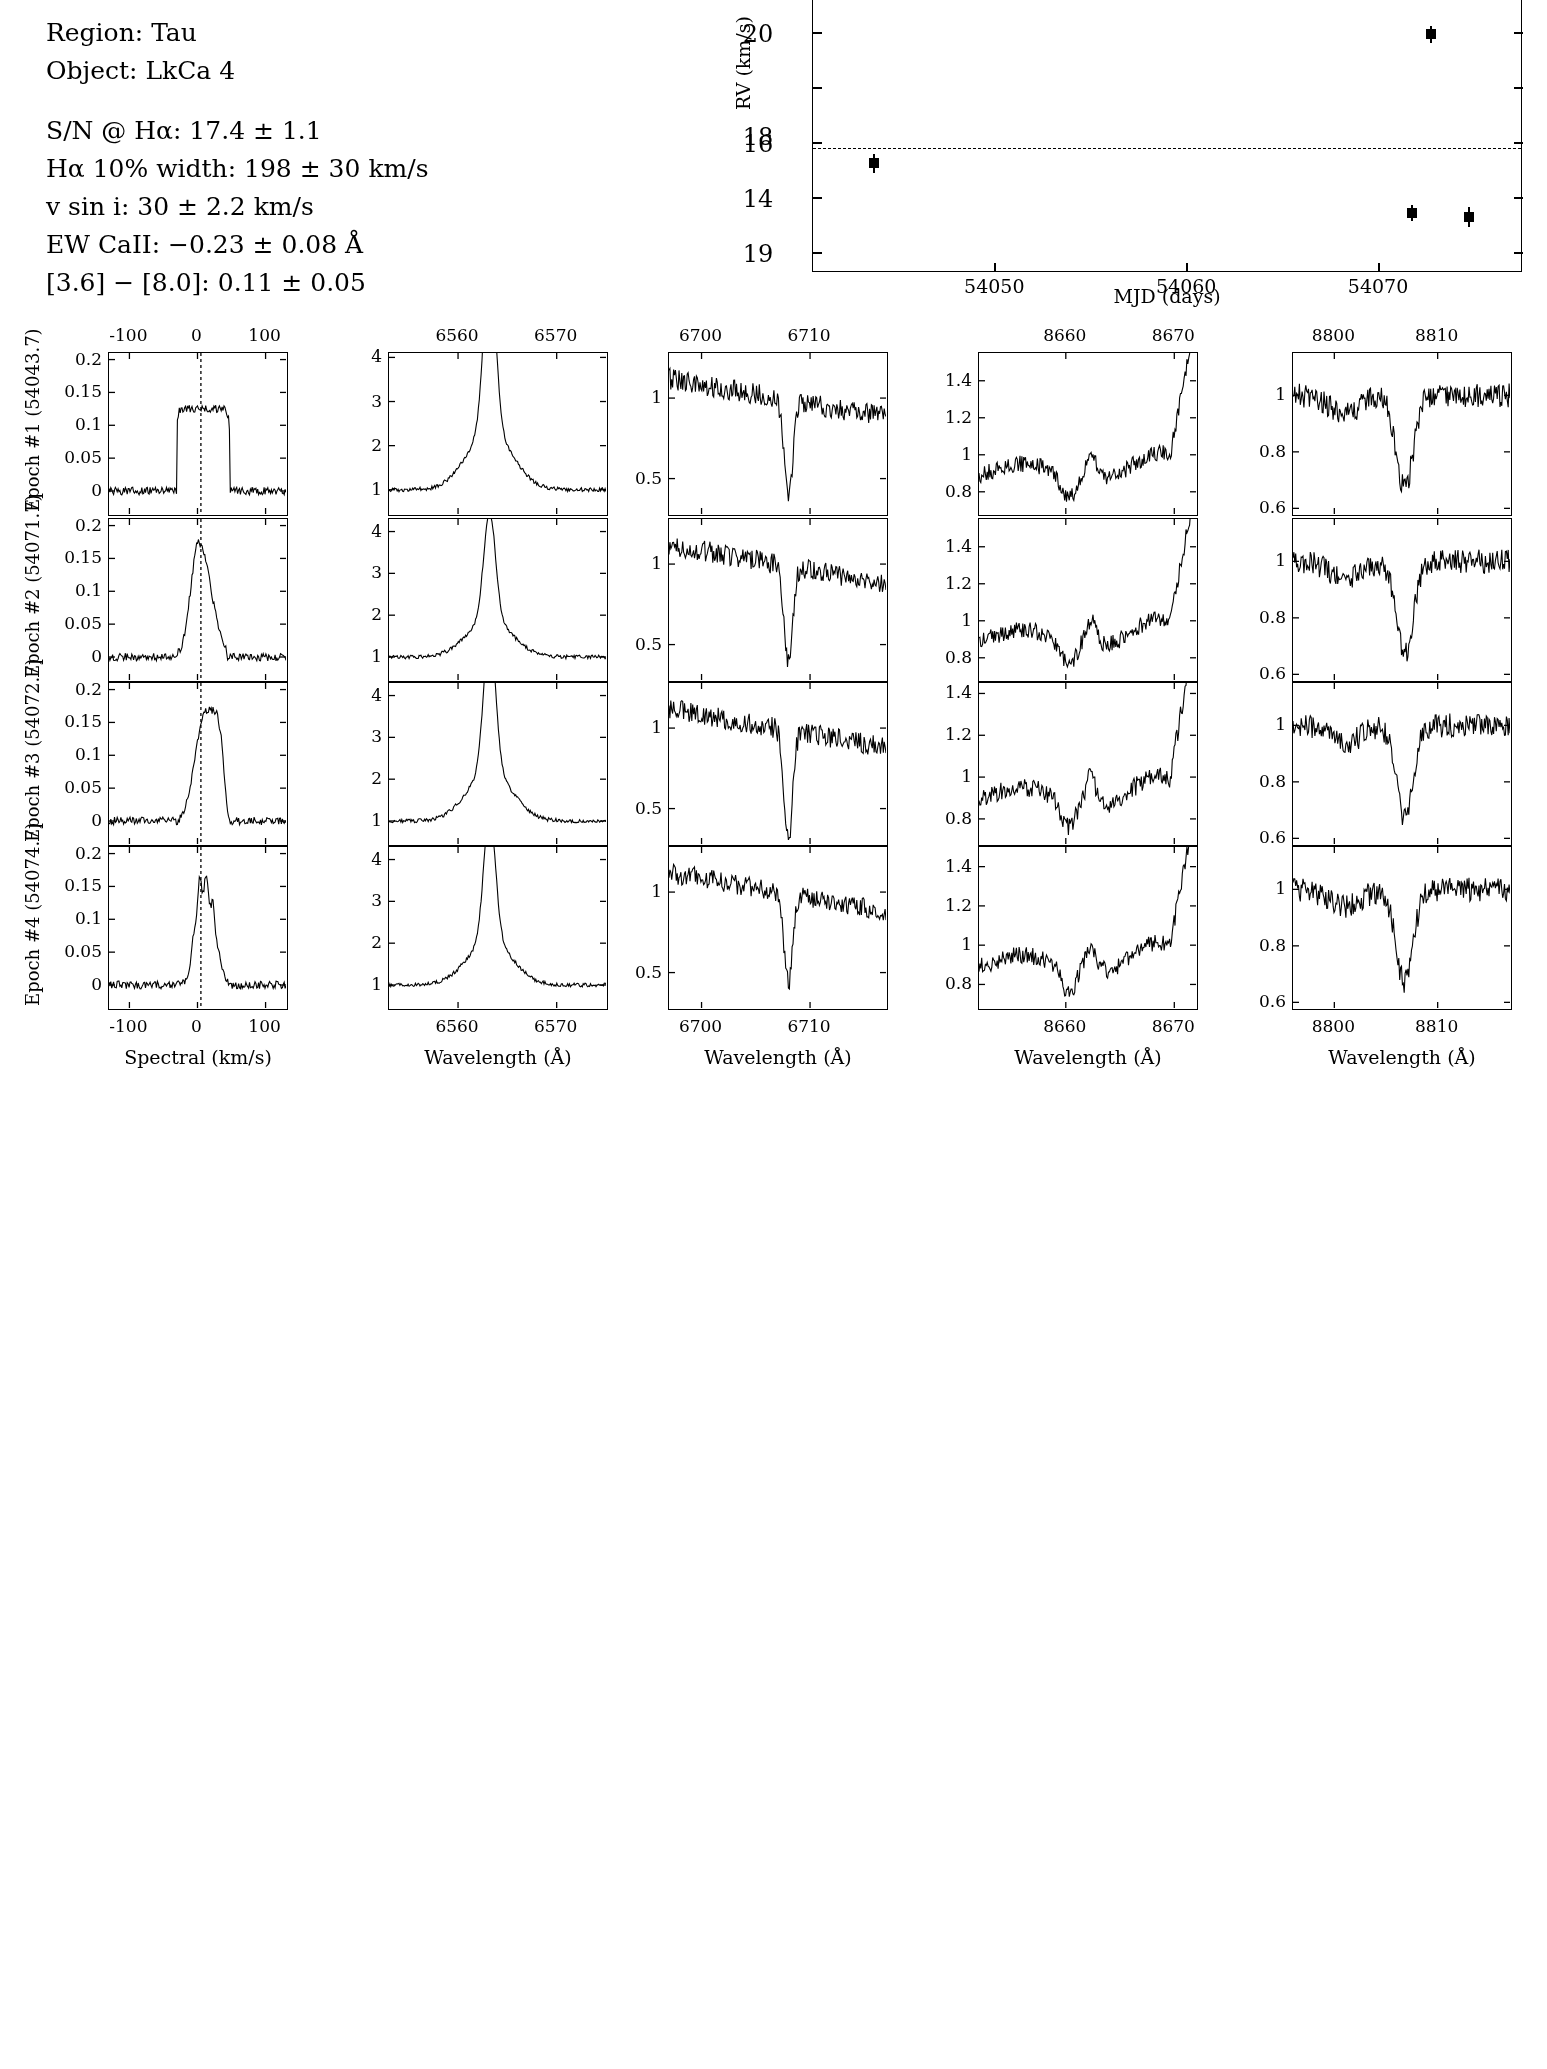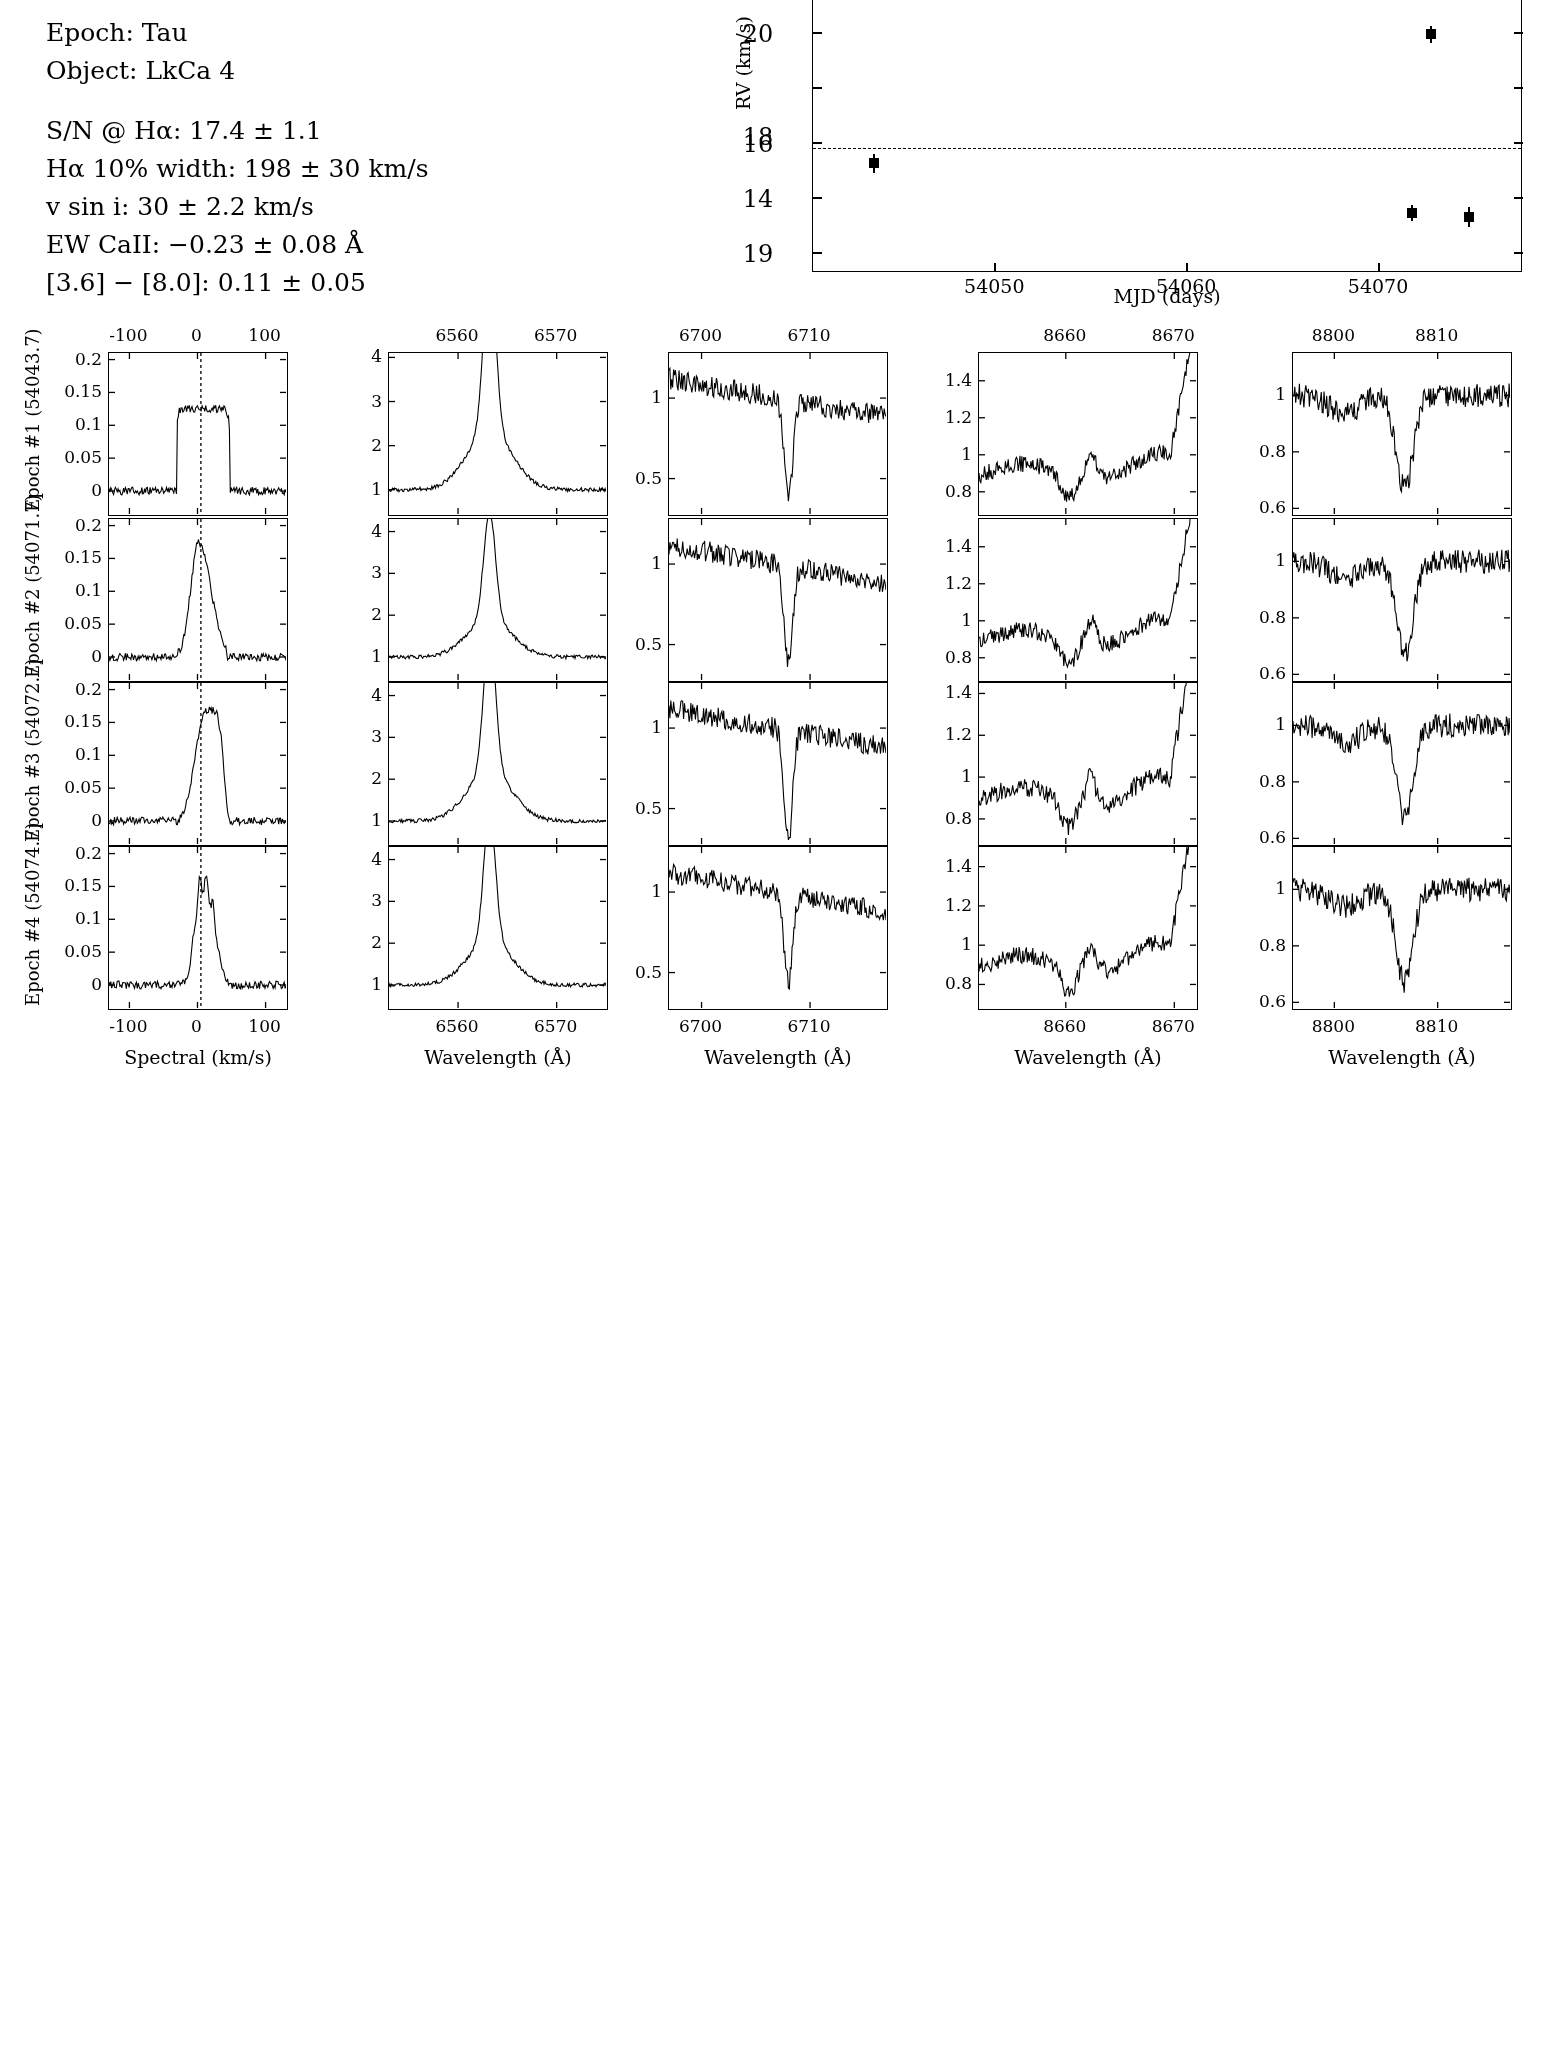--- a/index.html
+++ b/index.html
@@ -31,21 +31,21 @@
   .xlab{position:absolute;font-size:17px;text-align:center;white-space:nowrap;}
   .rowlab{position:absolute;font-size:18px;white-space:nowrap;transform:rotate(-90deg);transform-origin:left top;}
   .axtitle{position:absolute;font-size:19px;text-align:center;white-space:nowrap;}
 </style>
 </head>
 <body>
 
 <div id="page">
 
   <div id="infoblock">
-    <div>Epoch: Tau</div>
+    <div>Region: Tau</div>
     <div>Object: LkCa 4</div>
     <div class="gap"></div>
     <div>S/N @ Hα: 17.4 ± 1.1</div>
     <div>Hα 10% width: 198 ± 30 km/s</div>
     <div>v sin i: 30 ± 2.2 km/s</div>
     <div>EW CaII: −0.23 ± 0.08 Å</div>
     <div>[3.6] − [8.0]: 0.11 ± 0.05</div>
   </div>
 
   <div id="rvpanel">

